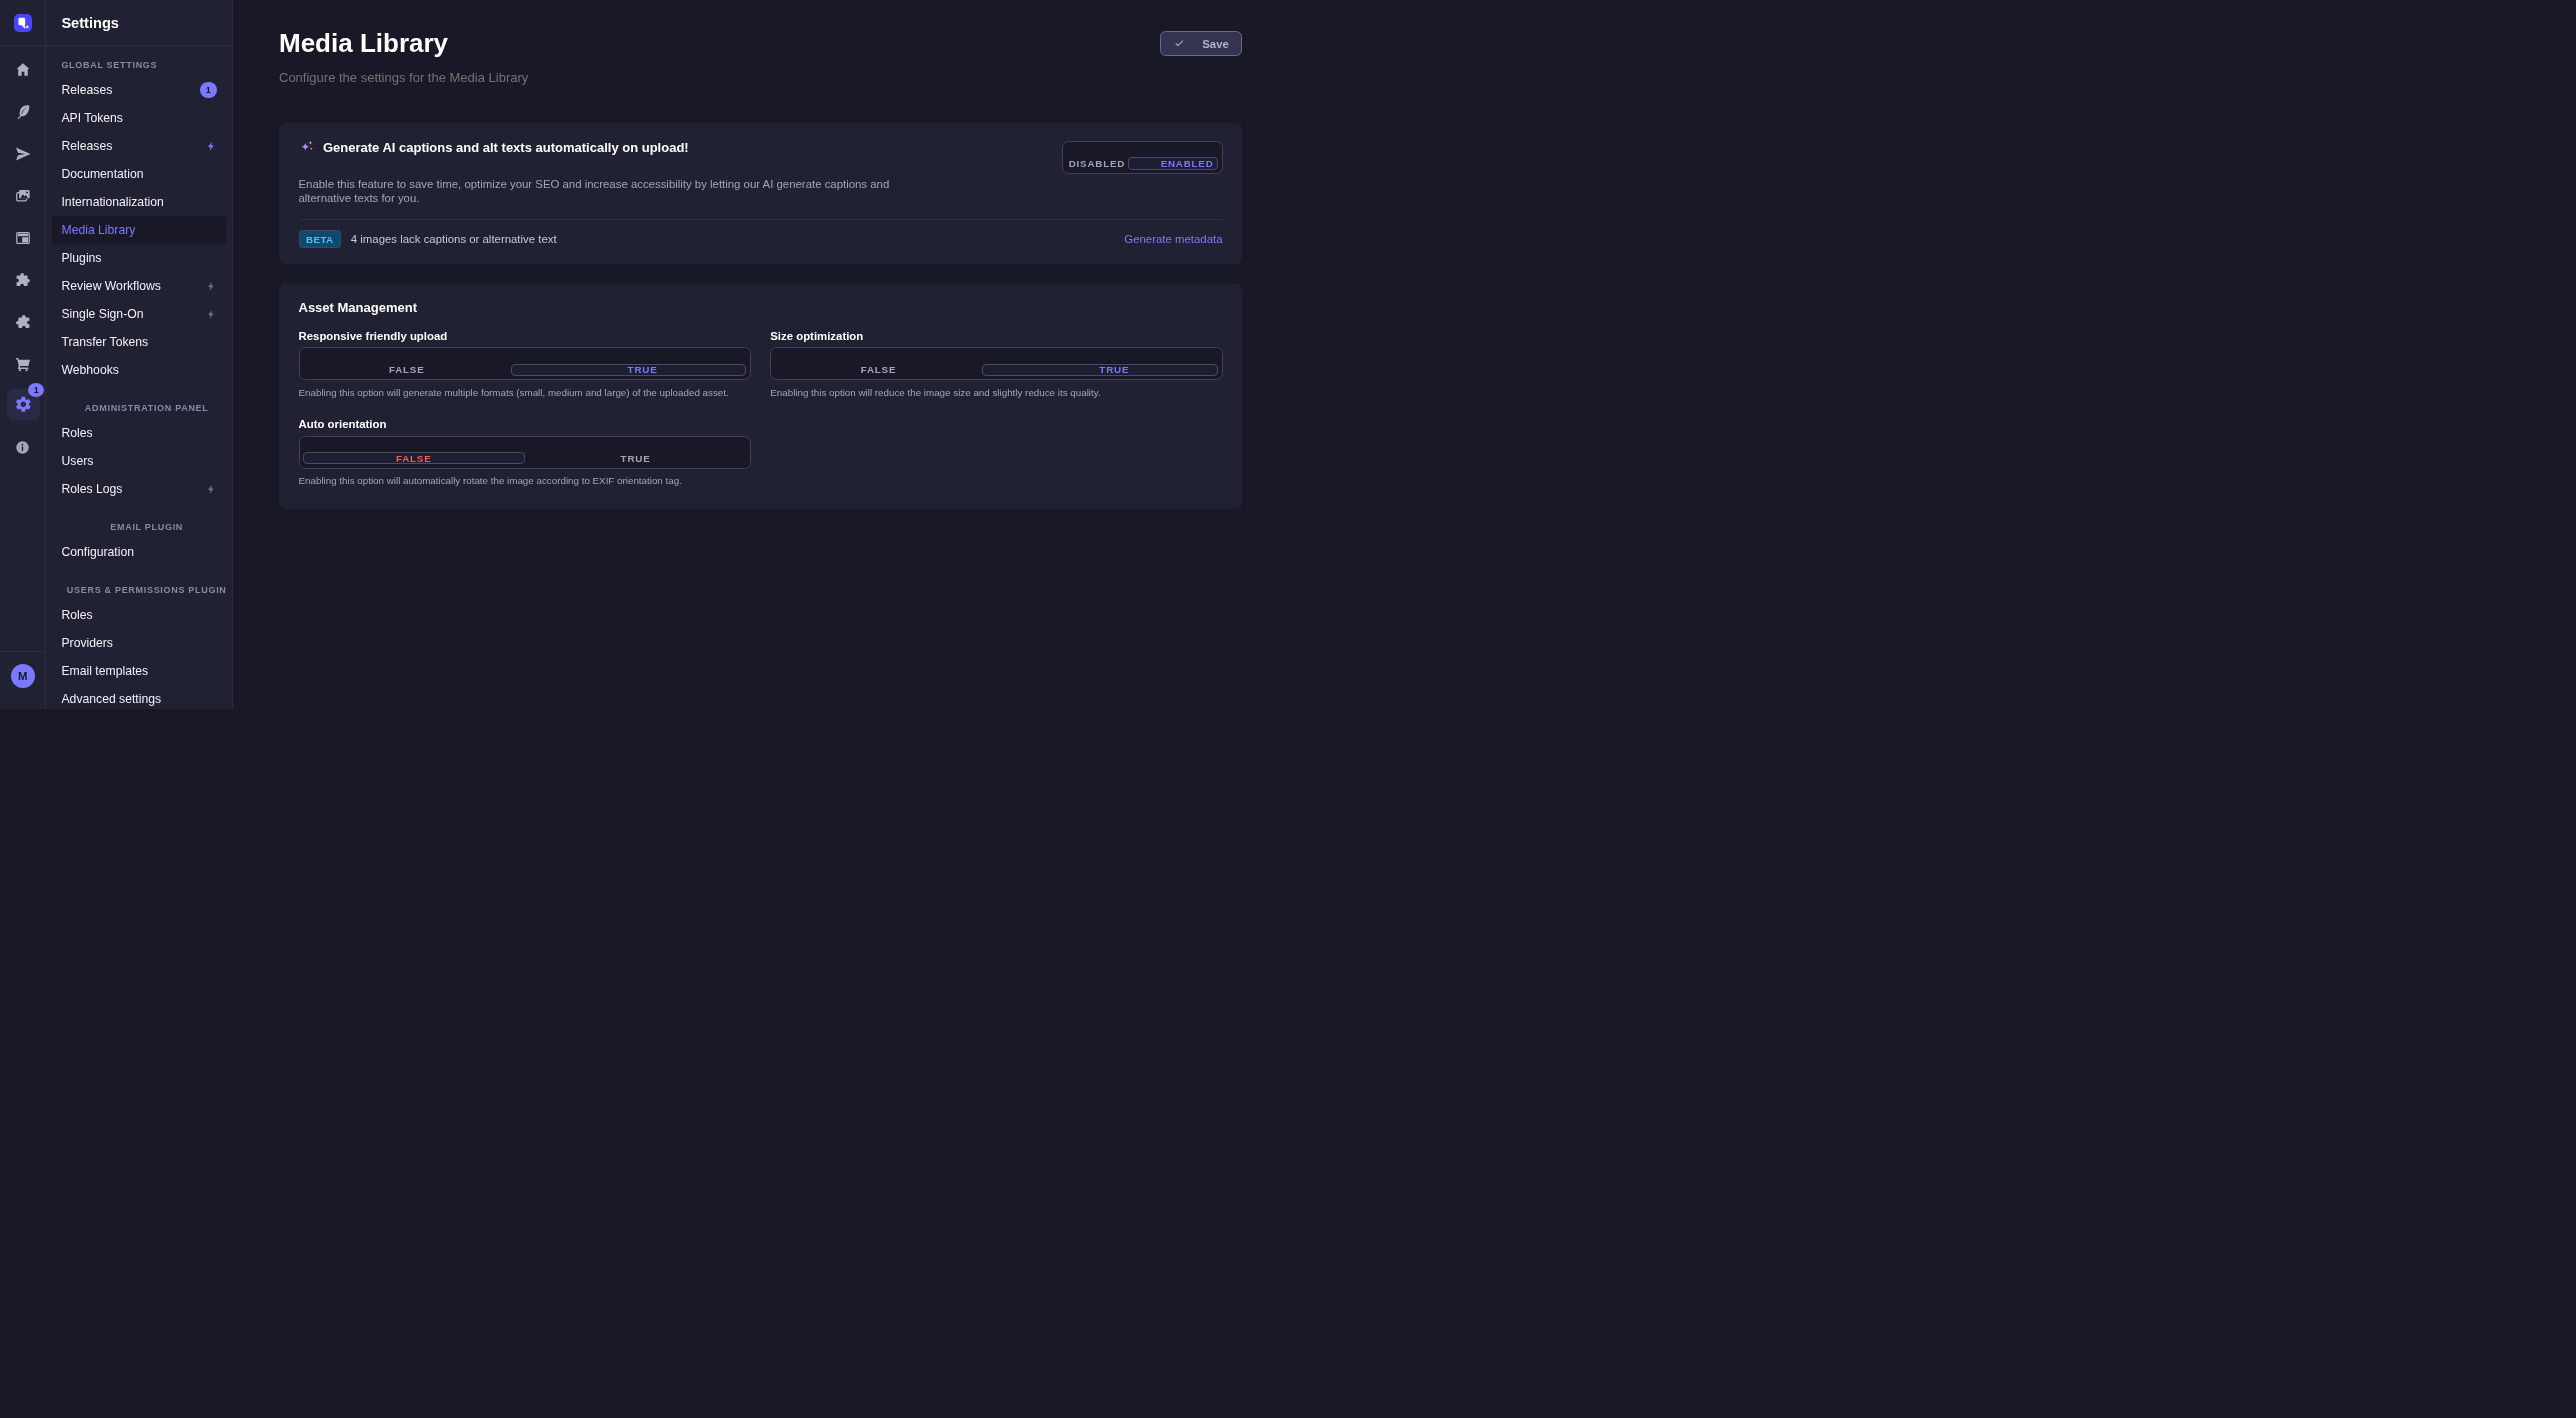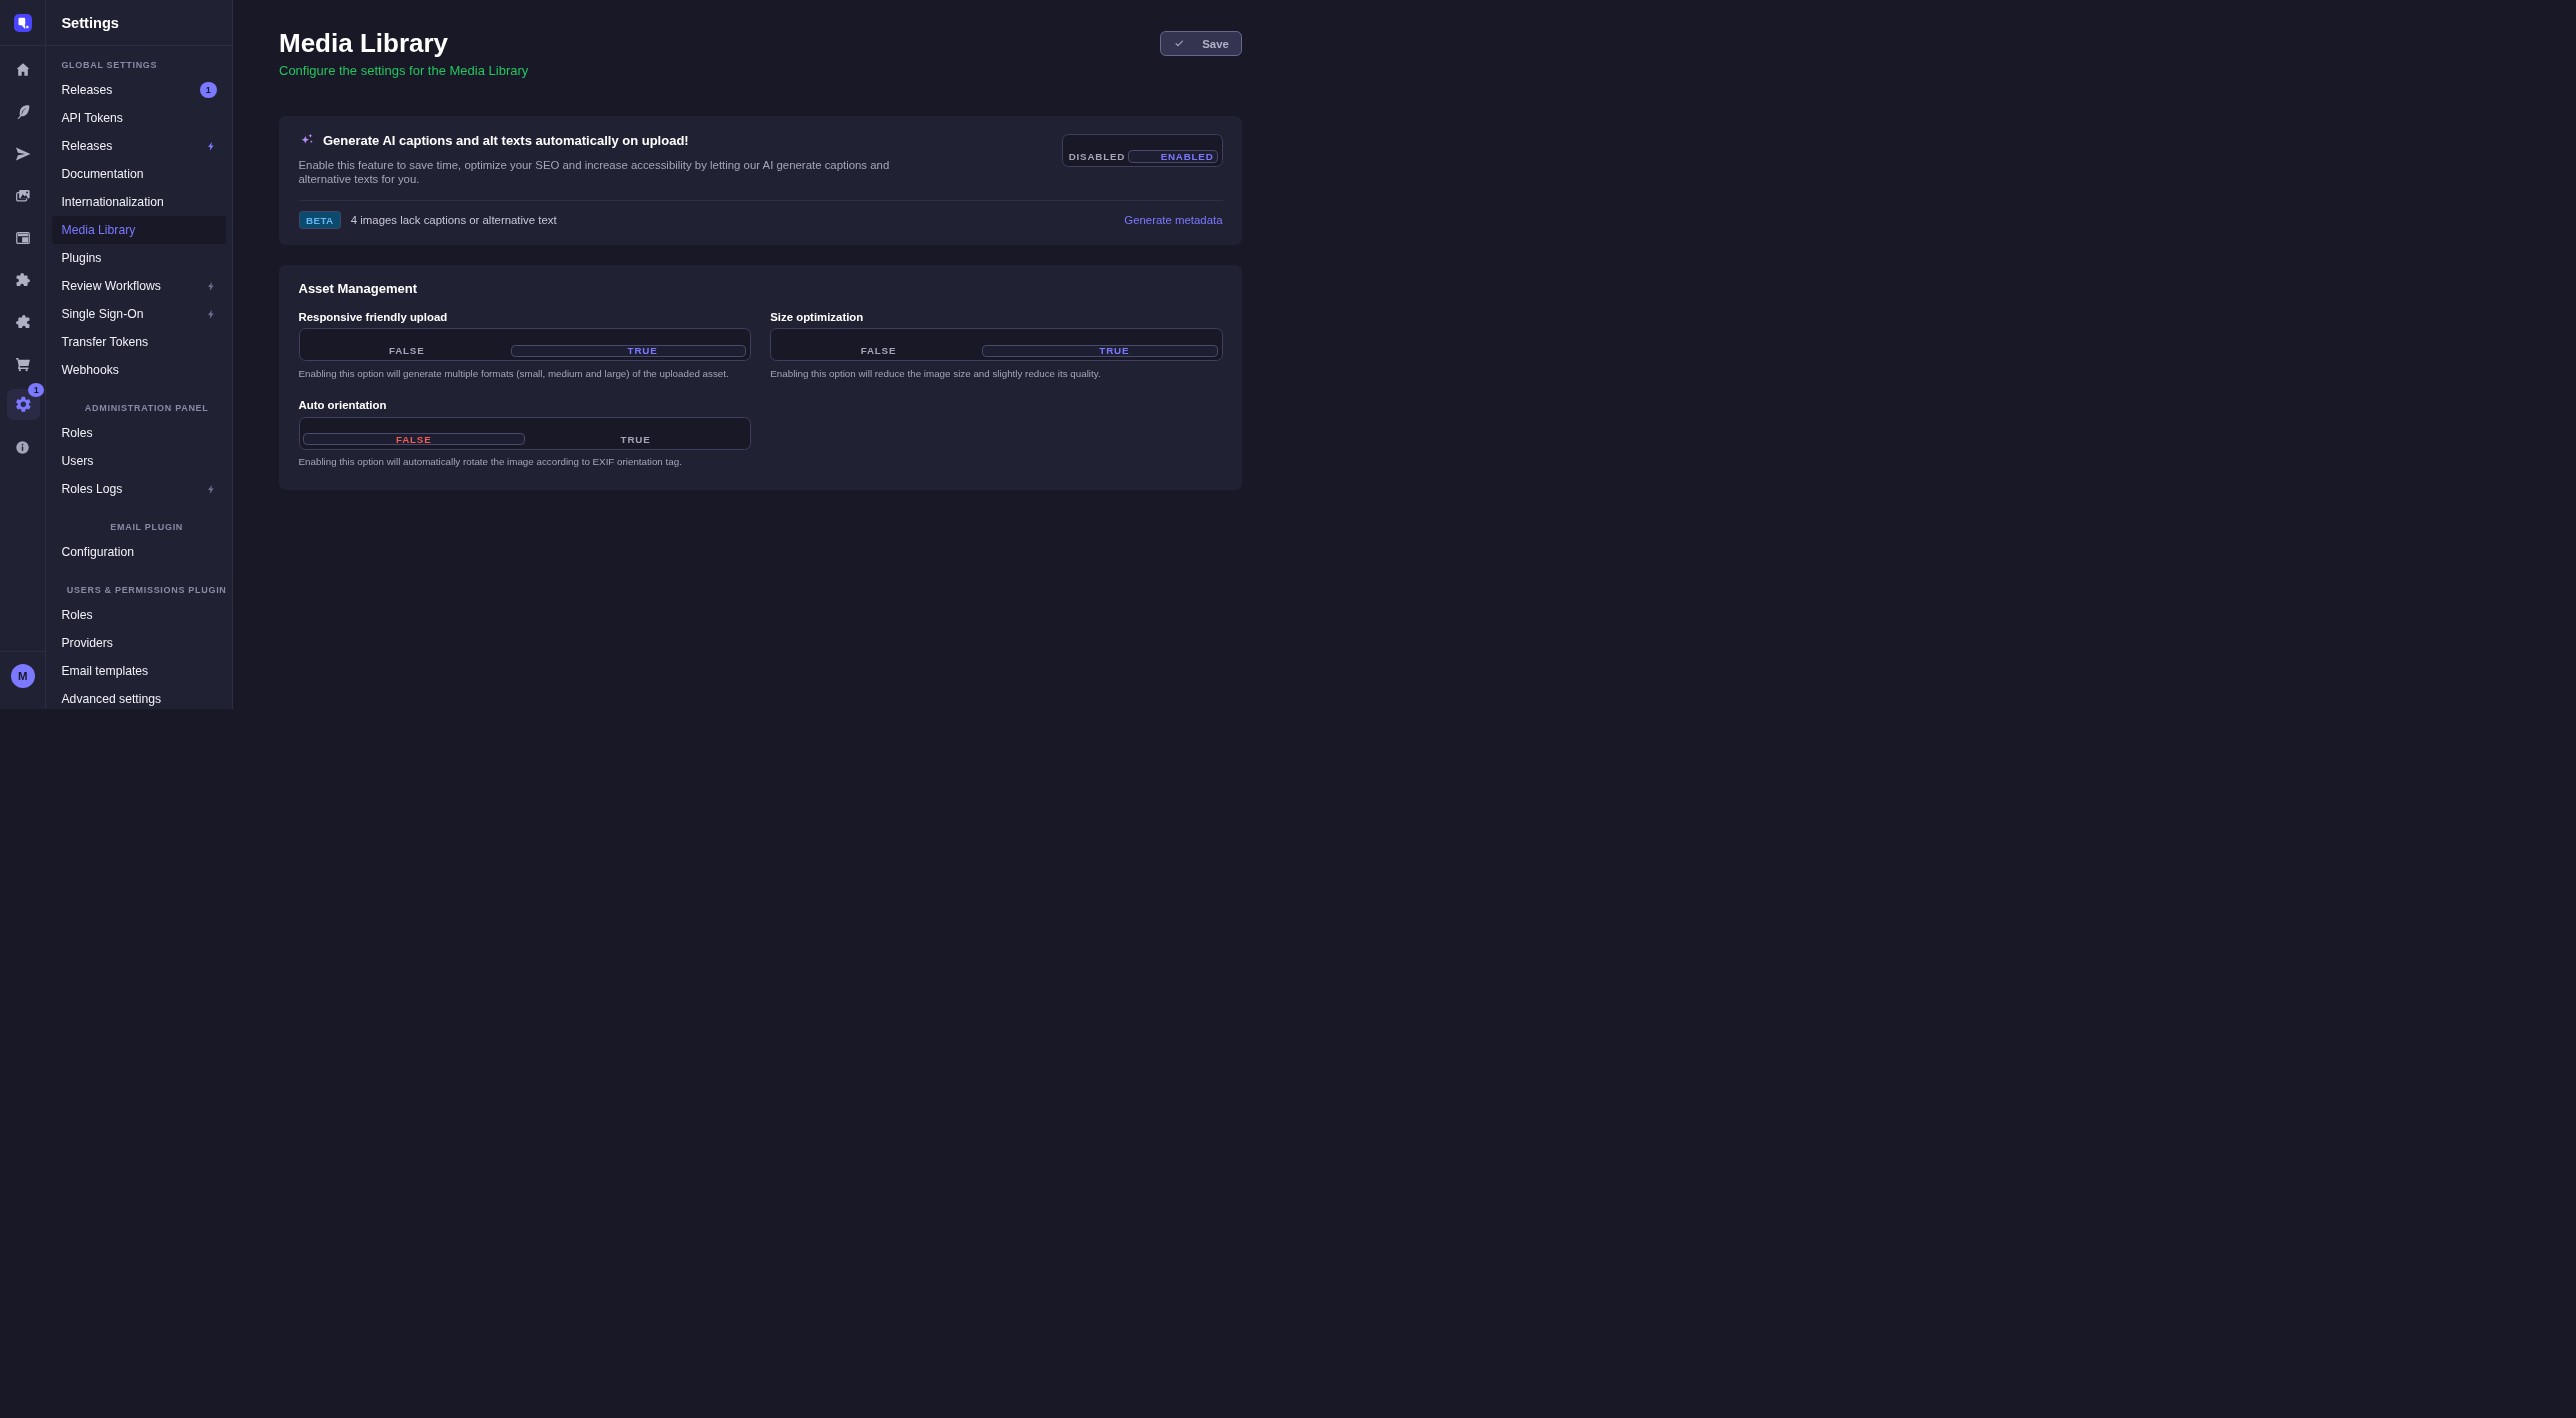--- a/index.html
+++ b/index.html
@@ -73,32 +73,32 @@
     background:#7b79ff; color:#181826; font-size:9px; font-weight:700;
     display:flex; align-items:center; justify-content:center;
   }
   .bolt-icon { margin-left:auto; display:flex; align-items:center; }
   .bolt-icon.accent { color:#7b79ff; }
   .bolt-icon.muted  { color:#6e6e91; }
   
   .main { flex:1; padding:29px 46px 0 46px; }
   .header-row { display:flex; align-items:center; justify-content:space-between; }
   .page-title { font-size:26px; line-height:29px; font-weight:700; color:#ffffff; }
-  .page-subtitle { margin-top:4px; font-size:13px; line-height:18px; color:#22c55e; }
+  .page-subtitle { margin-top:11px; font-size:13px; line-height:18px; color:#737373; }
   .save-btn {
     display:flex; align-items:center; gap:18px;
     background:#343450; border:0.8px solid #69698f; border-radius:5.7px;
     padding:5.7px 12.2px; color:#b1b1c6; font-size:11.4px; font-weight:600;
     font-family:inherit; cursor:pointer;
   }
   .card { background:#212134; border-radius:6.5px; }
   .banner-card { margin-top:36px; position:relative; padding:16.3px 19.5px 11.4px; }
   .banner-title-row { display:flex; align-items:center; gap:8.1px; }
   .banner-title { font-size:13px; font-weight:600; color:#ffffff; }
-  .banner-desc { margin-top:9px; font-size:11.4px; line-height:14.6px; color:#a5a5ba; max-width:602px; }
+  .banner-desc { margin-top:21px; font-size:11.4px; line-height:14.6px; color:#a5a5ba; max-width:602px; }
   .banner-divider { height:0.8px; background:#2e2e48; margin-top:13px; }
   .banner-status { display:flex; align-items:center; margin-top:10.6px; padding-bottom:4.9px; }
   .beta-badge {
     font-size:9.8px; font-weight:700; letter-spacing:0.4px; color:#66b7f1;
     background:#0c4a6e; border:0.8px solid #444468; border-radius:3.3px; padding:2.4px 6.5px;
   }
   .status-text { margin-left:9.8px; font-size:11.4px; color:#c8c8da; }
   .gen-link { margin-left:auto; font-size:11.4px; color:#7b79ff; text-decoration:none; cursor:pointer; }
   .banner-toggle-wrap { position:absolute; top:18px; right:19.5px; width:161px; }
   

